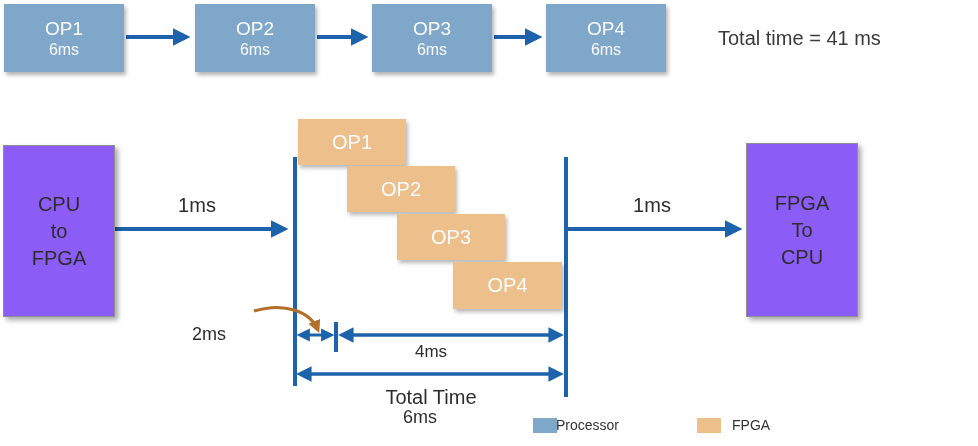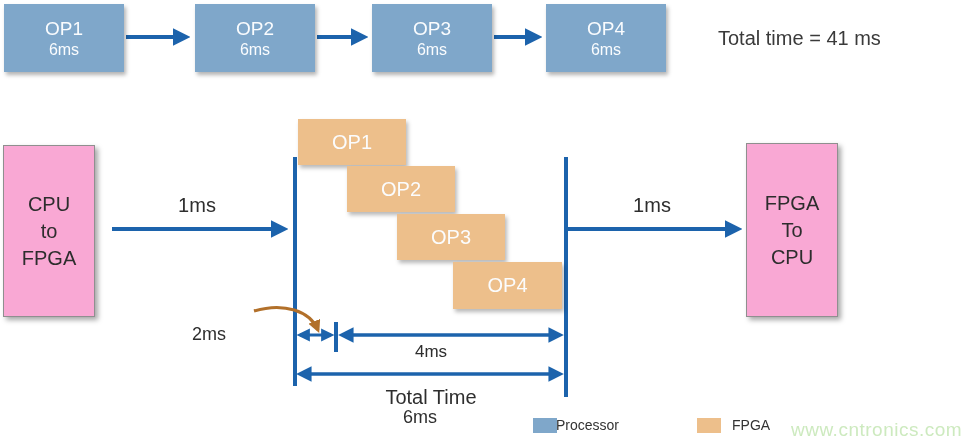--- a/index.html
+++ b/index.html
@@ -11,21 +11,21 @@
   
   .bbox{
     position:absolute;width:120px;height:68px;background:#7FA7CA;
     box-shadow:2px 3px 4px rgba(0,0,0,0.30);
     color:#FAFCFE;text-align:center;display:flex;flex-direction:column;justify-content:center;
   }
   .bl{font-size:19px;line-height:23px;}
   .bt{font-size:16px;line-height:19px;}
   
   .gbox{
-    position:absolute;width:92px;background:#f9a8d4;border:1px solid #8F8F8F;
+    position:absolute;width:112px;background:#8b5cf6;border:1px solid #8F8F8F;
     box-shadow:3px 3px 5px rgba(0,0,0,0.35);
     display:flex;flex-direction:column;justify-content:center;text-align:center;
     color:#2D2D2D;font-size:20px;line-height:27px;box-sizing:border-box;
   }
   
   .obox{
     position:absolute;width:108px;height:46px;background:#EDBF8B;
     box-shadow:2px 3px 4px rgba(0,0,0,0.28);
     color:#FBFCFD;font-size:20px;display:flex;align-items:center;justify-content:center;
   }
@@ -130,15 +130,14 @@
   <div class="lbl center lat2">2ms</div>
   <div class="lbl center span4">4ms</div>
   <div class="lbl center tt1">Total Time</div>
   <div class="lbl center tt2">6ms</div>
 
   <div class="sw sw-blue"></div>
   <div class="lg lg-proc">Processor</div>
   <div class="sw sw-orange"></div>
   <div class="lg lg-fpga">FPGA</div>
 
-  <div class="watermark">www.cntronics.com</div>
 
 </div>
 
 </body></html>

